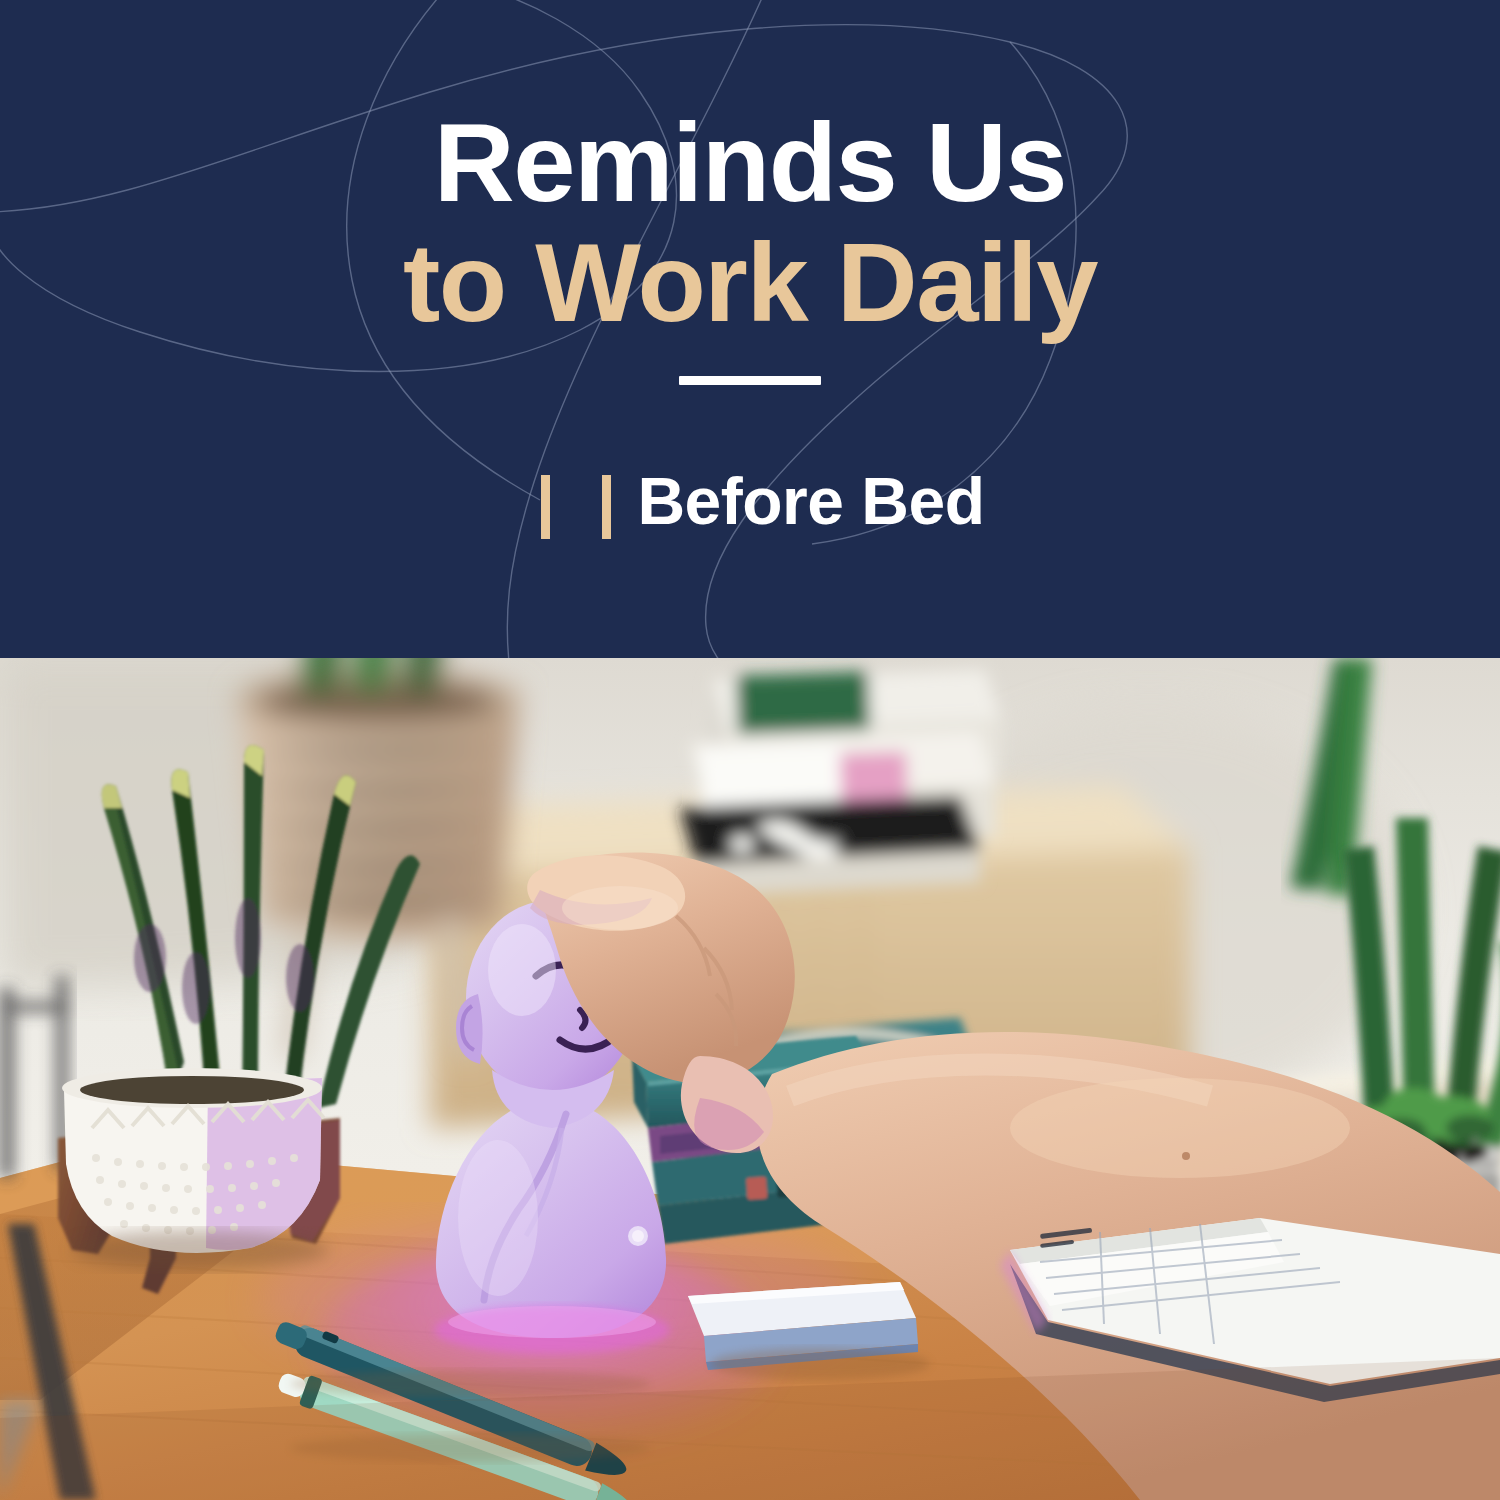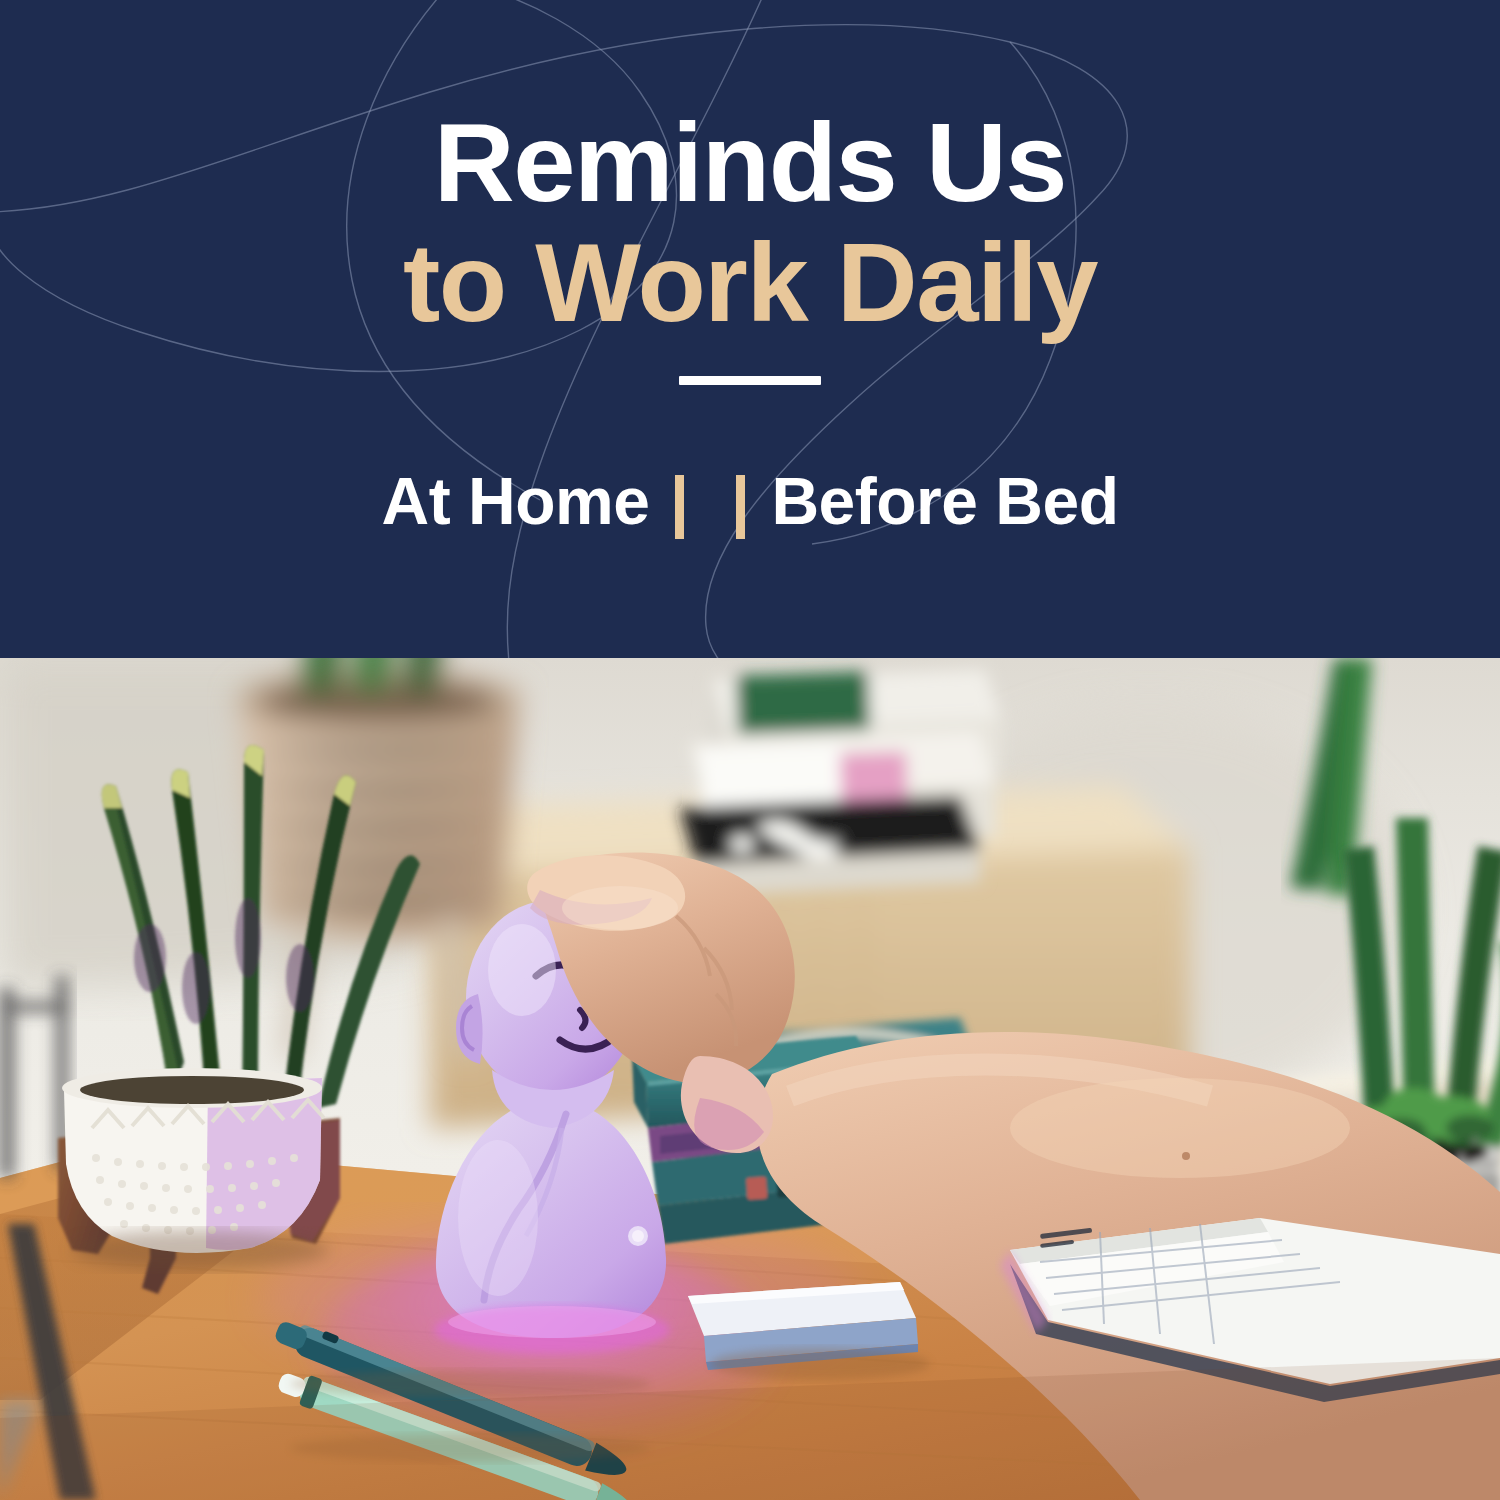--- a/index.html
+++ b/index.html
@@ -96,21 +96,20 @@
 
     <div class="header-inner">
       <h1 class="headline">
         <span class="line1">Reminds Us</span>
         <span class="line2">to Work Daily</span>
       </h1>
 
       <div class="divider"></div>
 
       <div class="subline">
-        <span class="seg">At Home</span>
         <span class="sep"></span>
         <span class="sep"></span>
         <span class="seg">Before Bed</span>
       </div>
     </div>
   </div>
 
   <div class="photo">
 
     <svg class="photo-svg nolabel" viewBox="0 0 1500 842" preserveAspectRatio="none">

